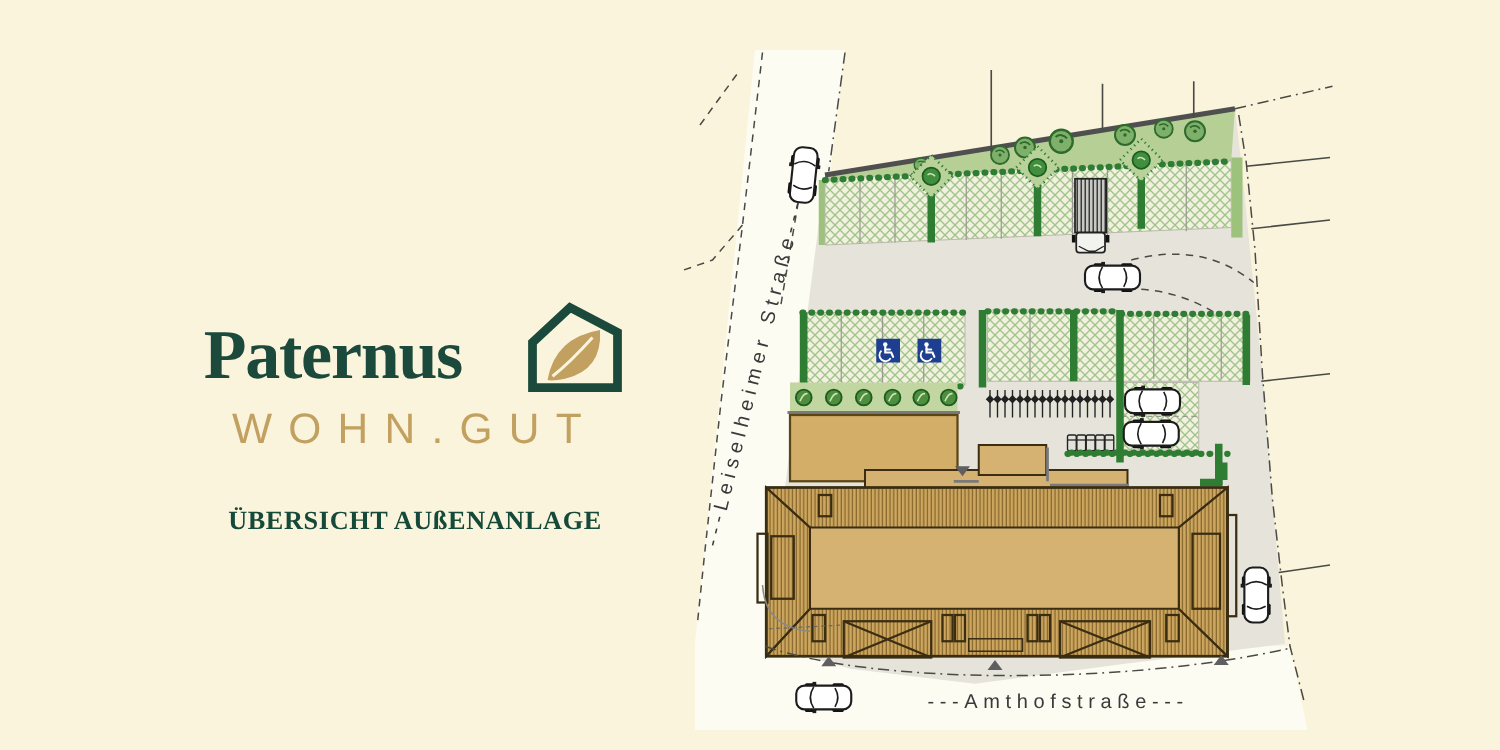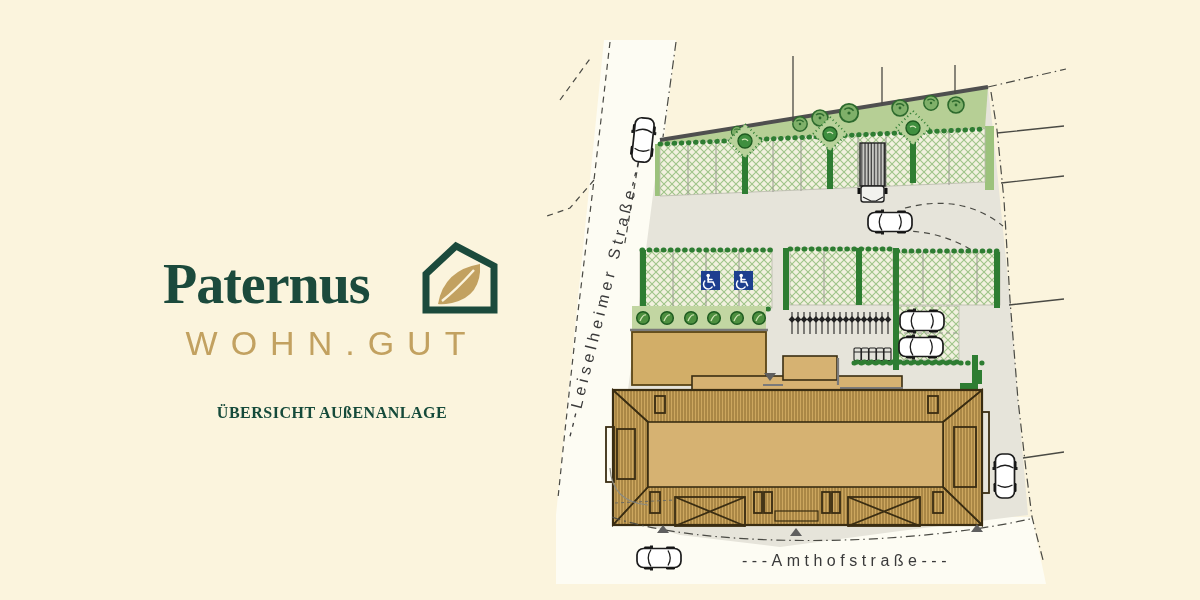--- a/index.html
+++ b/index.html
@@ -4,21 +4,21 @@
 <style>
   html,body{margin:0;padding:0;}
   body{width:1200px;height:600px;background:#fbf4dd;overflow:hidden;position:relative;
        font-family:"Liberation Sans", sans-serif;}
   .abs{position:absolute;}
   #logo-text{left:163px;top:252px;width:290px;font-family:"Liberation Serif",serif;
        font-weight:bold;font-size:56px;color:#1b4a3c;letter-spacing:-1px;}
   #logo-sub{left:132px;top:324px;width:400px;text-align:center;color:#c2a160;
        font-size:34px;letter-spacing:13px;font-weight:400;}
   #plan-title{left:132px;top:404px;width:400px;text-align:center;color:#154a3a;
-       font-family:"Liberation Serif",serif;font-weight:bold;font-size:16px;letter-spacing:.5px;}
+       font-family:"Liberation Serif",serif;font-weight:bold;font-size:21px;letter-spacing:.5px;}
   svg text{font-family:"Liberation Sans",sans-serif;}
   .street-label{font-size:16px;fill:#3a3a3a;letter-spacing:4.5px;}
   .hedge{stroke:#2e7d32;stroke-width:5;fill:none;stroke-dasharray:.6 6.5;stroke-linecap:round;}
   .divider{stroke:#9a9a92;stroke-width:1;}
   .dashline{stroke:#4a4a44;stroke-width:1.2;fill:none;stroke-dasharray:6 5;}
   .dashdot{stroke:#4a4a44;stroke-width:1.2;fill:none;stroke-dasharray:9 4 1.5 4;}
   .parcel{stroke:#4a4a44;stroke-width:1.3;fill:none;}
   .bout{stroke:#3a2d12;stroke-width:1.8;fill:none;}
 </style>
 </head>

